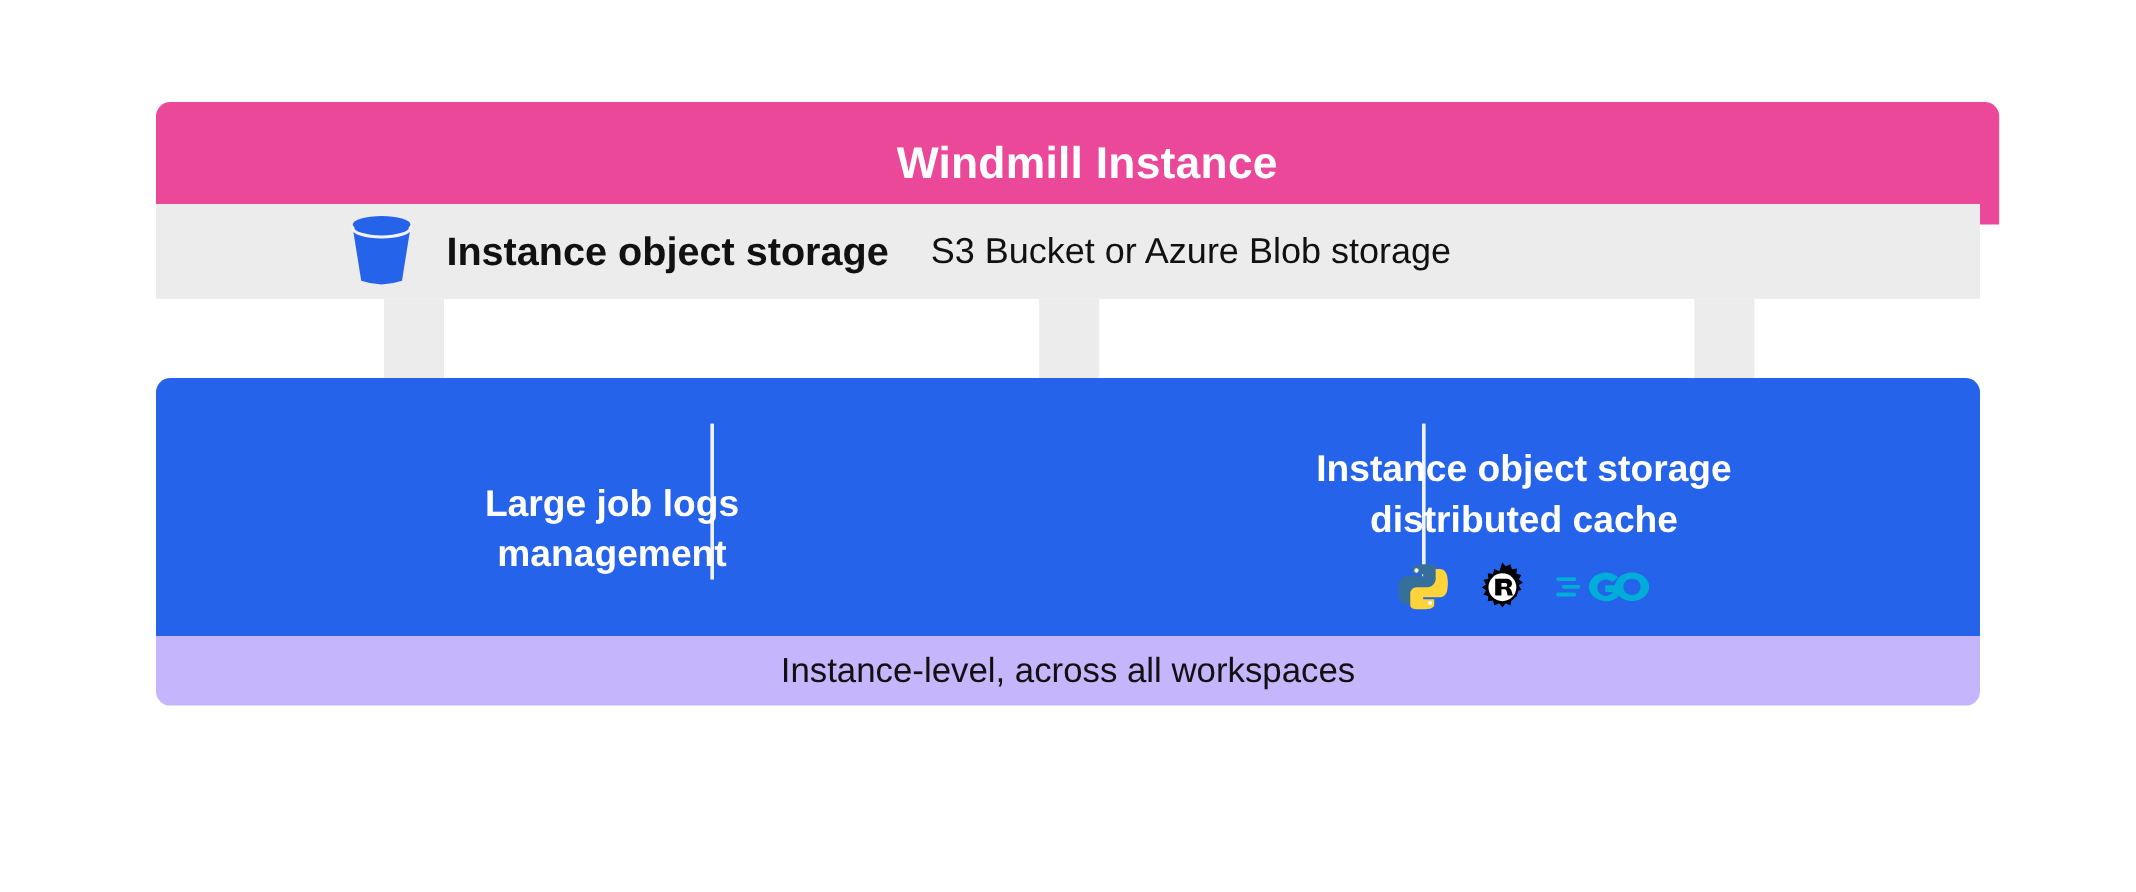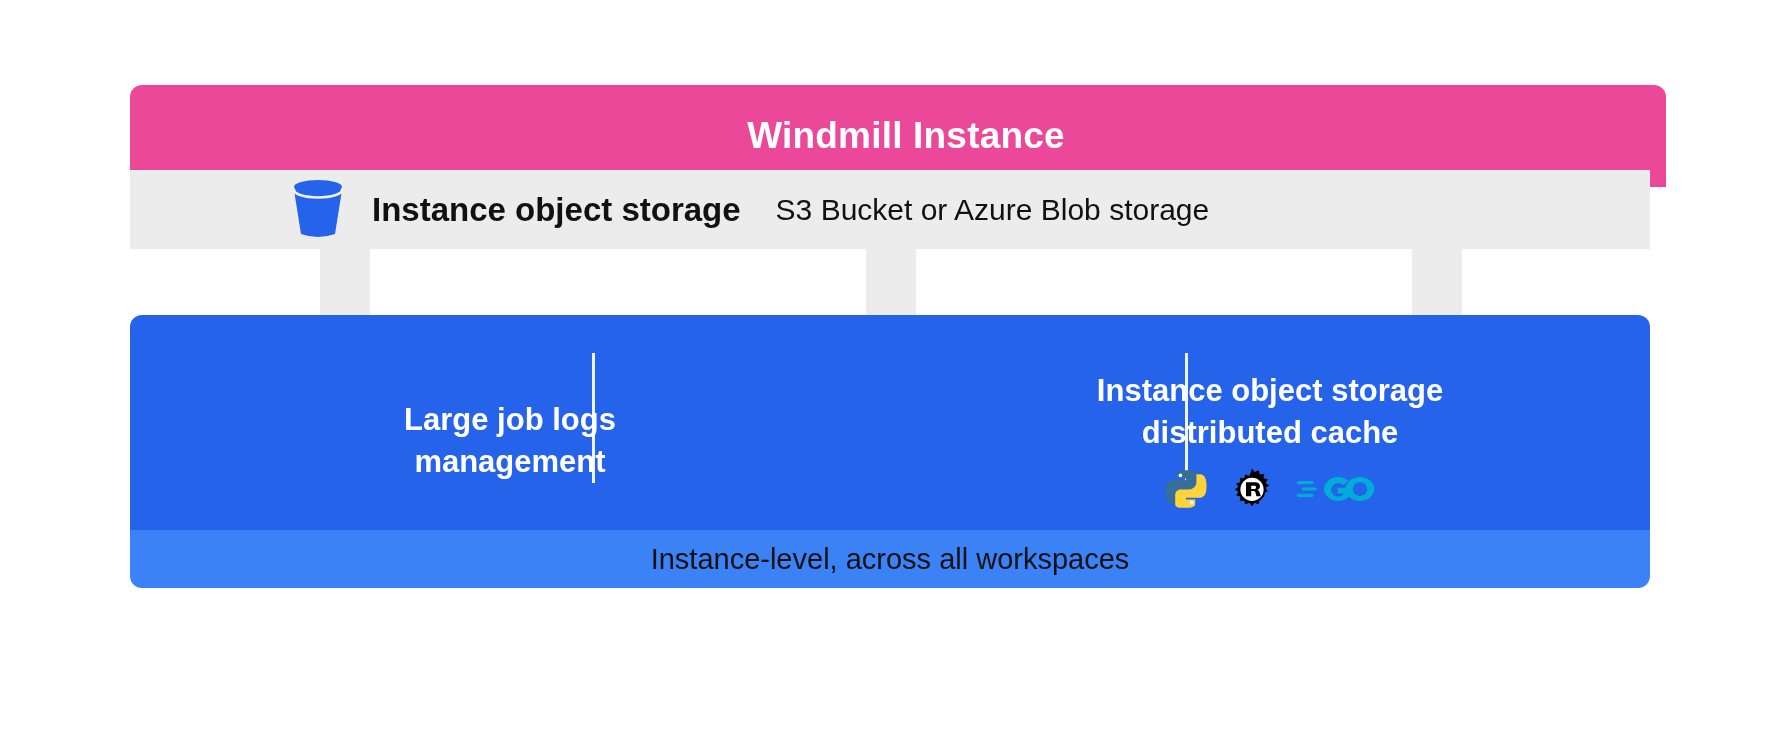--- a/index.html
+++ b/index.html
@@ -135,21 +135,21 @@
   }
   .lang-icon { display: block; }
 
   
   .footer-bar {
     position: absolute;
     left: 0;
     top: 445px;
     width: 1520px;
     height: 58px;
-    background: #3b82f6;
+    background: #c4b5fd;
     border-radius: 0 0 12px 12px;
     display: flex;
     align-items: center;
     justify-content: center;
   }
   .footer-text {
     color: #111111;
     font-size: 29px;
     font-weight: normal;
   }

